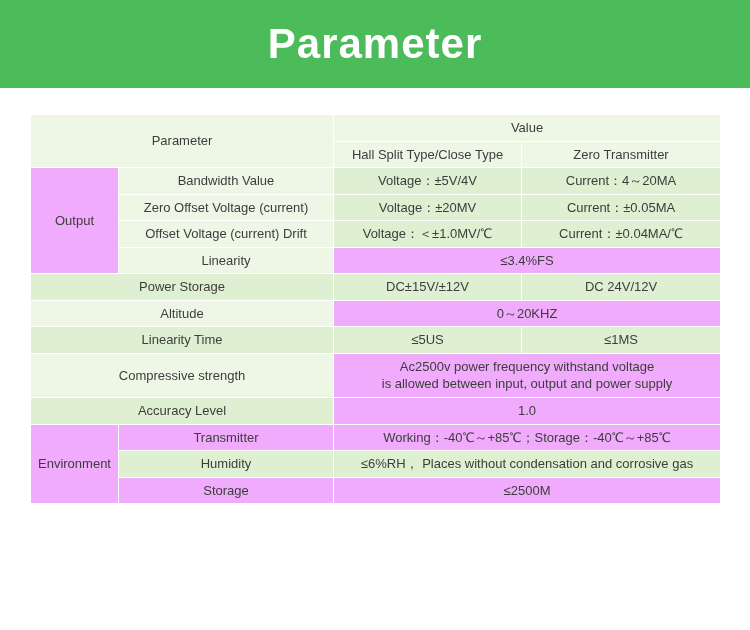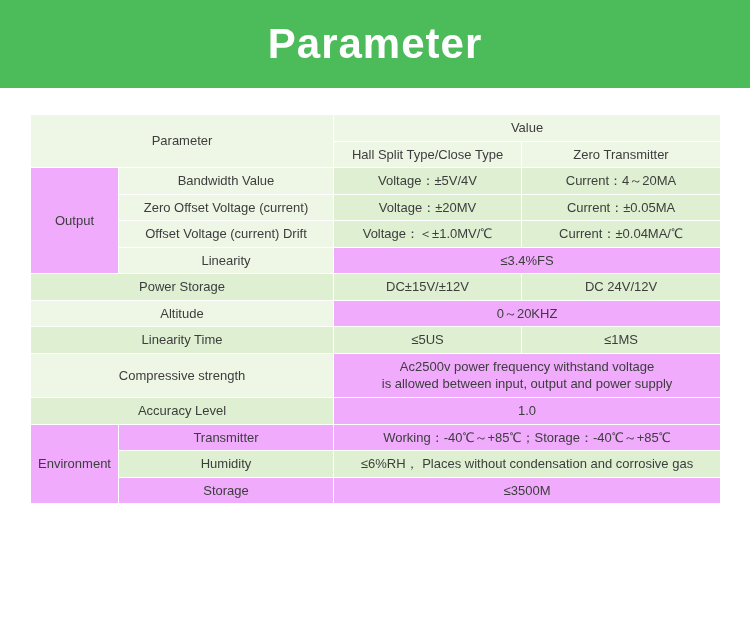--- a/index.html
+++ b/index.html
@@ -140,17 +140,17 @@
         <td class="g-white" rowspan="3">Environment</td>
         <td class="g-white" colspan="2">Transmitter</td>
         <td class="g-white mid" colspan="2">Working：-40℃～+85℃；Storage：-40℃～+85℃</td>
       </tr>
       <tr>
         <td class="g-dark" colspan="2">Humidity</td>
         <td class="g-dark" colspan="2">≤6%RH， Places without condensation and corrosive gas</td>
       </tr>
       <tr>
         <td class="g-white" colspan="2">Storage</td>
-        <td class="g-white mid" colspan="2">≤3500M</td>
+        <td class="g-white mid" colspan="2">≤2500M</td>
       </tr>
     </tbody>
   </table>
 </div>
 
 </body></html>

